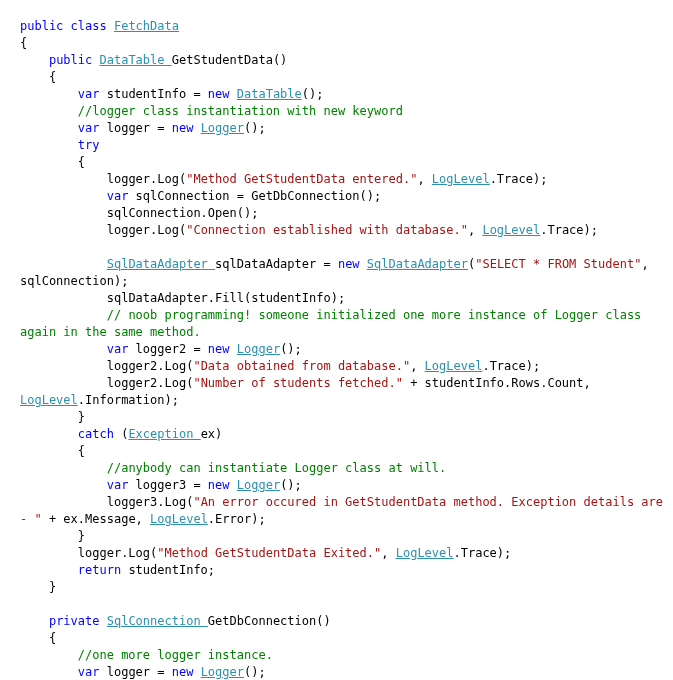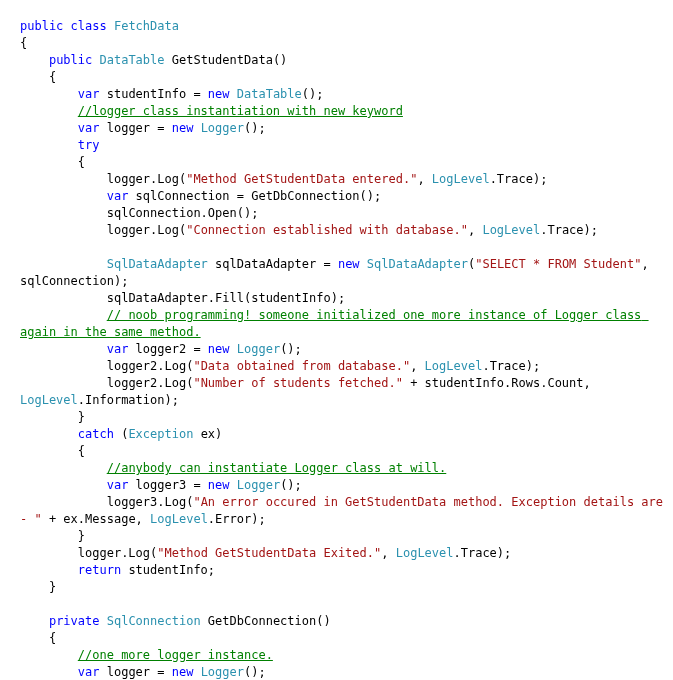--- a/index.html
+++ b/index.html
@@ -18,21 +18,21 @@
     line-height: 17px;
     white-space: pre-wrap;
     word-wrap: break-word;
     overflow-wrap: break-word;
     color: #000000;
     letter-spacing: 0px;
     tab-size: 4;
   }
   .ln { display: block; min-height: 17px; }
   .kw  { color: #0000FF; }
-  .typ { color: #2B91AF; }
+  .typ { color: #2B91AF; text-decoration: underline; }
   .str { color: #A31515; }
-  .cmt { color: #008000; text-decoration: underline; }
+  .cmt { color: #008000; }
   .pln { color: #000000; }
 </style>
 </head>
 <body>
 
 <pre id="code-listing"><span class="ln"><span class="kw" style="color: rgb(0, 0, 255);">public </span><span class="kw" style="color: rgb(0, 0, 255);">class </span><span class="typ" style="color: rgb(43, 145, 175);">FetchData</span></span><span class="ln"><span class="pln" style="color: rgb(0, 0, 0);">{</span></span><span class="ln"><span class="pln" style="color: rgb(0, 0, 0);">    </span><span class="kw" style="color: rgb(0, 0, 255);">public </span><span class="typ" style="color: rgb(43, 145, 175);">DataTable </span><span class="pln" style="color: rgb(0, 0, 0);">GetStudentData()</span></span><span class="ln"><span class="pln" style="color: rgb(0, 0, 0);">    {</span></span><span class="ln"><span class="pln" style="color: rgb(0, 0, 0);">        </span><span class="kw" style="color: rgb(0, 0, 255);">var </span><span class="pln" style="color: rgb(0, 0, 0);">studentInfo = </span><span class="kw" style="color: rgb(0, 0, 255);">new </span><span class="typ" style="color: rgb(43, 145, 175);">DataTable</span><span class="pln" style="color: rgb(0, 0, 0);">();</span></span><span class="ln"><span class="pln" style="color: rgb(0, 0, 0);">        </span><span class="cmt" style="color: rgb(0, 128, 0);">//logger class instantiation with new keyword</span></span><span class="ln"><span class="pln" style="color: rgb(0, 0, 0);">        </span><span class="kw" style="color: rgb(0, 0, 255);">var </span><span class="pln" style="color: rgb(0, 0, 0);">logger = </span><span class="kw" style="color: rgb(0, 0, 255);">new </span><span class="typ" style="color: rgb(43, 145, 175);">Logger</span><span class="pln" style="color: rgb(0, 0, 0);">();</span></span><span class="ln"><span class="pln" style="color: rgb(0, 0, 0);">        </span><span class="kw" style="color: rgb(0, 0, 255);">try</span></span><span class="ln"><span class="pln" style="color: rgb(0, 0, 0);">        {</span></span><span class="ln"><span class="pln" style="color: rgb(0, 0, 0);">            logger.Log(</span><span class="str" style="color: rgb(163, 21, 21);">"Method GetStudentData entered."</span><span class="pln" style="color: rgb(0, 0, 0);">, </span><span class="typ" style="color: rgb(43, 145, 175);">LogLevel</span><span class="pln" style="color: rgb(0, 0, 0);">.Trace);</span></span><span class="ln"><span class="pln" style="color: rgb(0, 0, 0);">            </span><span class="kw" style="color: rgb(0, 0, 255);">var </span><span class="pln" style="color: rgb(0, 0, 0);">sqlConnection = GetDbConnection();</span></span><span class="ln"><span class="pln" style="color: rgb(0, 0, 0);">            sqlConnection.Open();</span></span><span class="ln"><span class="pln" style="color: rgb(0, 0, 0);">            logger.Log(</span><span class="str" style="color: rgb(163, 21, 21);">"Connection established with database."</span><span class="pln" style="color: rgb(0, 0, 0);">, </span><span class="typ" style="color: rgb(43, 145, 175);">LogLevel</span><span class="pln" style="color: rgb(0, 0, 0);">.Trace);</span></span><span class="ln">&nbsp;</span><span class="ln"><span class="pln" style="color: rgb(0, 0, 0);">            </span><span class="typ" style="color: rgb(43, 145, 175);">SqlDataAdapter </span><span class="pln" style="color: rgb(0, 0, 0);">sqlDataAdapter = </span><span class="kw" style="color: rgb(0, 0, 255);">new </span><span class="typ" style="color: rgb(43, 145, 175);">SqlDataAdapter</span><span class="pln" style="color: rgb(0, 0, 0);">(</span><span class="str" style="color: rgb(163, 21, 21);">"SELECT * FROM Student"</span><span class="pln" style="color: rgb(0, 0, 0);">, sqlConnection);</span></span><span class="ln"><span class="pln" style="color: rgb(0, 0, 0);">            sqlDataAdapter.Fill(studentInfo);</span></span><span class="ln"><span class="pln" style="color: rgb(0, 0, 0);">            </span><span class="cmt" style="color: rgb(0, 128, 0);">// noob programming! someone initialized one more instance of Logger class again in the same method.</span></span><span class="ln"><span class="pln" style="color: rgb(0, 0, 0);">            </span><span class="kw" style="color: rgb(0, 0, 255);">var </span><span class="pln" style="color: rgb(0, 0, 0);">logger2 = </span><span class="kw" style="color: rgb(0, 0, 255);">new </span><span class="typ" style="color: rgb(43, 145, 175);">Logger</span><span class="pln" style="color: rgb(0, 0, 0);">();</span></span><span class="ln"><span class="pln" style="color: rgb(0, 0, 0);">            logger2.Log(</span><span class="str" style="color: rgb(163, 21, 21);">"Data obtained from database."</span><span class="pln" style="color: rgb(0, 0, 0);">, </span><span class="typ" style="color: rgb(43, 145, 175);">LogLevel</span><span class="pln" style="color: rgb(0, 0, 0);">.Trace);</span></span><span class="ln"><span class="pln" style="color: rgb(0, 0, 0);">            logger2.Log(</span><span class="str" style="color: rgb(163, 21, 21);">"Number of students fetched."</span><span class="pln" style="color: rgb(0, 0, 0);"> + studentInfo.Rows.Count, </span><span class="typ" style="color: rgb(43, 145, 175);">LogLevel</span><span class="pln" style="color: rgb(0, 0, 0);">.Information);</span></span><span class="ln"><span class="pln" style="color: rgb(0, 0, 0);">        }</span></span><span class="ln"><span class="pln" style="color: rgb(0, 0, 0);">        </span><span class="kw" style="color: rgb(0, 0, 255);">catch </span><span class="pln" style="color: rgb(0, 0, 0);">(</span><span class="typ" style="color: rgb(43, 145, 175);">Exception </span><span class="pln" style="color: rgb(0, 0, 0);">ex)</span></span><span class="ln"><span class="pln" style="color: rgb(0, 0, 0);">        {</span></span><span class="ln"><span class="pln" style="color: rgb(0, 0, 0);">            </span><span class="cmt" style="color: rgb(0, 128, 0);">//anybody can instantiate Logger class at will.</span></span><span class="ln"><span class="pln" style="color: rgb(0, 0, 0);">            </span><span class="kw" style="color: rgb(0, 0, 255);">var </span><span class="pln" style="color: rgb(0, 0, 0);">logger3 = </span><span class="kw" style="color: rgb(0, 0, 255);">new </span><span class="typ" style="color: rgb(43, 145, 175);">Logger</span><span class="pln" style="color: rgb(0, 0, 0);">();</span></span><span class="ln"><span class="pln" style="color: rgb(0, 0, 0);">            logger3.Log(</span><span class="str" style="color: rgb(163, 21, 21);">"An error occured in GetStudentData method. Exception details are - "</span><span class="pln" style="color: rgb(0, 0, 0);"> + ex.Message, </span><span class="typ" style="color: rgb(43, 145, 175);">LogLevel</span><span class="pln" style="color: rgb(0, 0, 0);">.Error);</span></span><span class="ln"><span class="pln" style="color: rgb(0, 0, 0);">        }</span></span><span class="ln"><span class="pln" style="color: rgb(0, 0, 0);">        logger.Log(</span><span class="str" style="color: rgb(163, 21, 21);">"Method GetStudentData Exited."</span><span class="pln" style="color: rgb(0, 0, 0);">, </span><span class="typ" style="color: rgb(43, 145, 175);">LogLevel</span><span class="pln" style="color: rgb(0, 0, 0);">.Trace);</span></span><span class="ln"><span class="pln" style="color: rgb(0, 0, 0);">        </span><span class="kw" style="color: rgb(0, 0, 255);">return </span><span class="pln" style="color: rgb(0, 0, 0);">studentInfo;</span></span><span class="ln"><span class="pln" style="color: rgb(0, 0, 0);">    }</span></span><span class="ln">&nbsp;</span><span class="ln"><span class="pln" style="color: rgb(0, 0, 0);">    </span><span class="kw" style="color: rgb(0, 0, 255);">private </span><span class="typ" style="color: rgb(43, 145, 175);">SqlConnection </span><span class="pln" style="color: rgb(0, 0, 0);">GetDbConnection()</span></span><span class="ln"><span class="pln" style="color: rgb(0, 0, 0);">    {</span></span><span class="ln"><span class="pln" style="color: rgb(0, 0, 0);">        </span><span class="cmt" style="color: rgb(0, 128, 0);">//one more logger instance.</span></span><span class="ln"><span class="pln" style="color: rgb(0, 0, 0);">        </span><span class="kw" style="color: rgb(0, 0, 255);">var </span><span class="pln" style="color: rgb(0, 0, 0);">logger = </span><span class="kw" style="color: rgb(0, 0, 255);">new </span><span class="typ" style="color: rgb(43, 145, 175);">Logger</span><span class="pln" style="color: rgb(0, 0, 0);">();</span></span></pre>
 
 </body></html>

